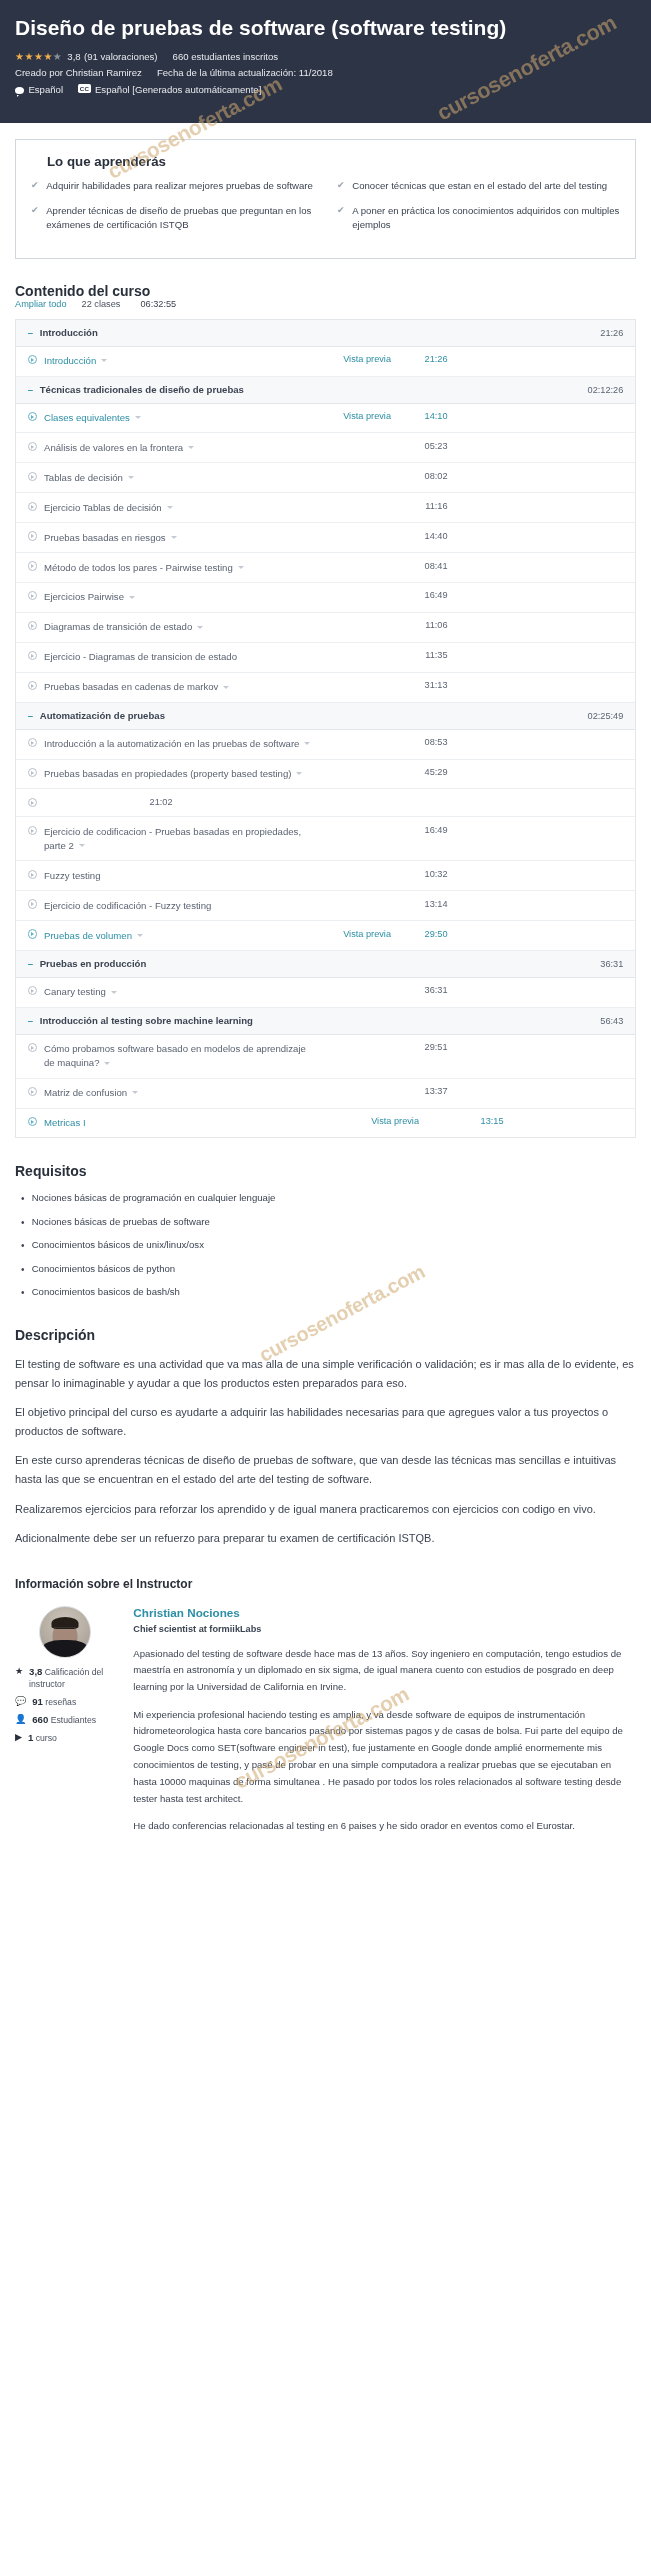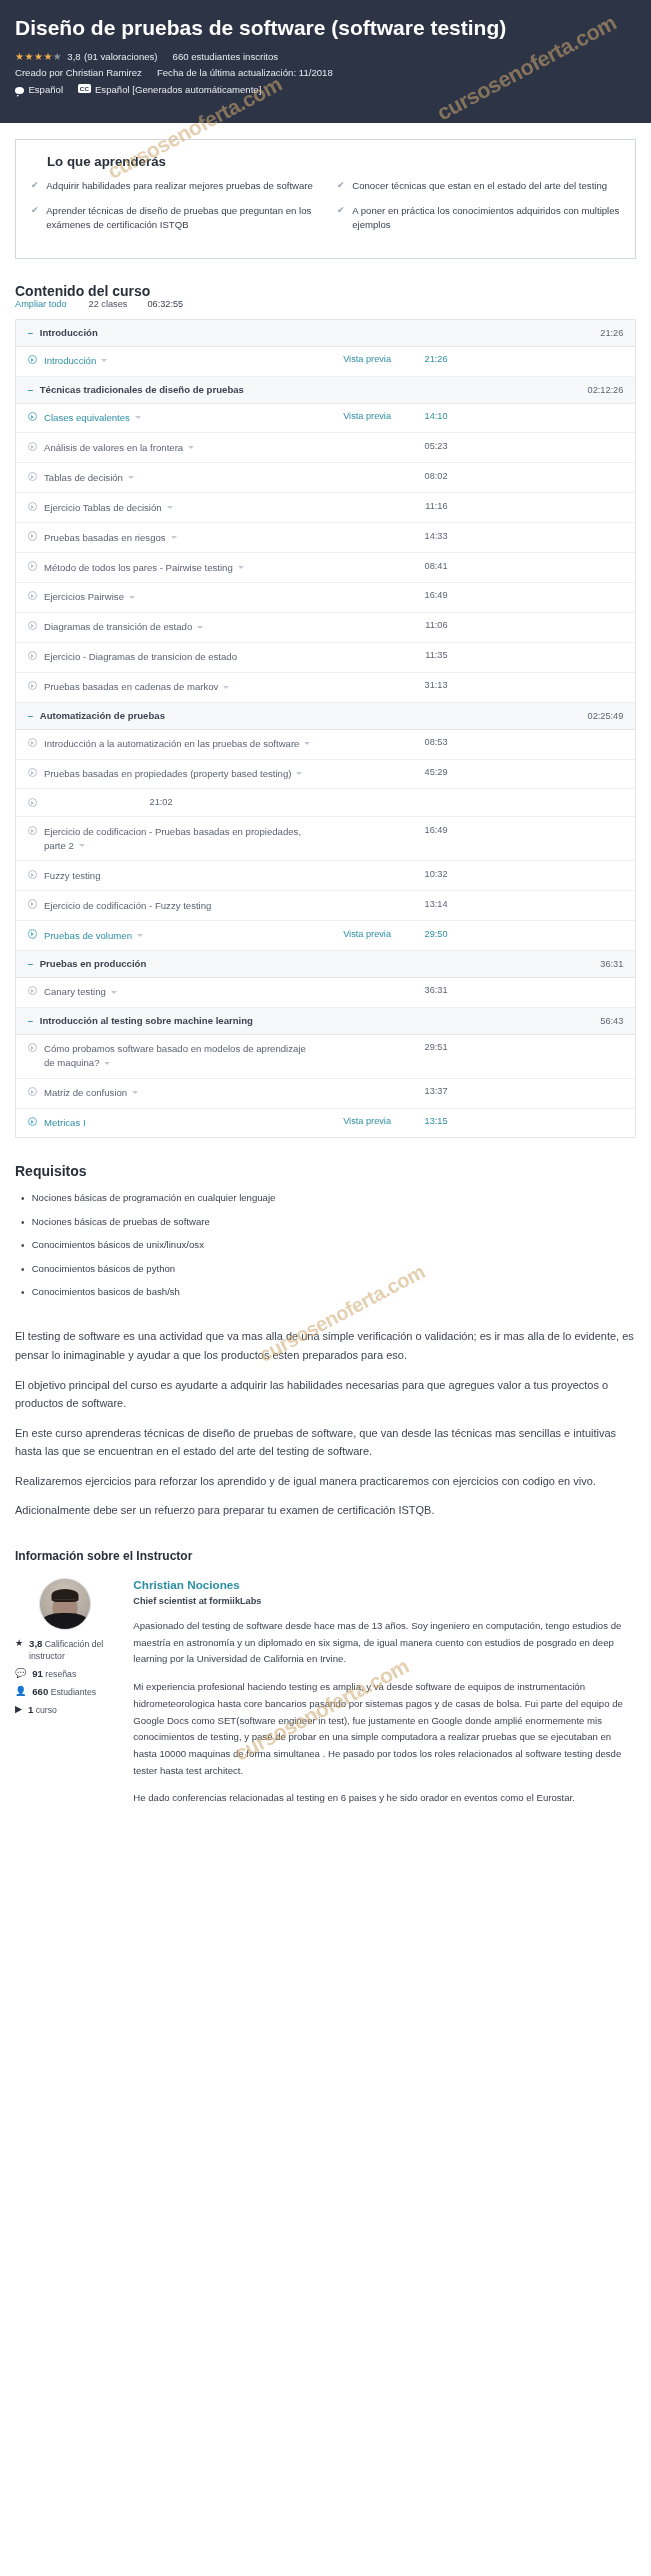--- a/index.html
+++ b/index.html
@@ -102,21 +102,21 @@
   .check { color:#9aa3ad; font-size:9.2px; line-height:1.5; flex:0 0 auto; }
 
   
   .curr-head {
     display:flex; align-items:baseline; justify-content:space-between;
     margin-bottom: 10px;
     flex-direction: column;
   }
   .curr-head h2 { font-size:14px; font-weight:bold; margin:0; }
   .curr-meta { font-size:9.2px; color:#4a5260; display:flex; align-items:baseline; }
-  .curr-meta .link { color:#2d8fa5; margin-right:22px; }
+  .curr-meta .link { color:#2d8fa5; margin-right:15px; }
   .curr-meta .classes { margin-right:20px; }
   .curr-meta .total { color:#3c4452; }
 
   .curr { border:0.8px solid #e3e7ea; }
   .sec-head {
     background:#f7f8fa;
     border-bottom:0.8px solid #e3e7ea;
     padding:7.5px 11.7px;
     display:flex; align-items:center; justify-content:space-between;
     font-size:9.6px; font-weight:bold; color:#3c4452;
@@ -128,21 +128,21 @@
 
   .lec {
     background:#fff;
     border-bottom:0.8px solid #eceff1;
     padding:7.5px 11.7px 7.5px 28px;
     display:flex; align-items:flex-start;
     font-size:9.6px; color:#5b6472;
     position:relative;
     min-height:28px;
   }
-  .lec:last-child { border-bottom:none; }
+  .lec:last-child { border-bottom:none;gap:28px; }
   .play {
     position:absolute; left:11.7px; top:8.3px;
     width:9.2px; height:9.2px; border-radius:50%;
     border:1.1px solid #b7bfc7;
     display:inline-block;
   }
   .play:after {
     content:""; position:absolute; left:2.8px; top:2px;
     border-left:3.3px solid #b7bfc7;
     border-top:2.5px solid transparent;
@@ -333,21 +333,21 @@
       <div class="lec">
         <span class="play"></span>
         <span class="lec-title">Ejercicio Tablas de decisión<span class="caret"></span></span>
         <span class="lec-preview-spacer"></span>
         <span class="lec-dur">11:16</span>
       </div>
       <div class="lec">
         <span class="play"></span>
         <span class="lec-title">Pruebas basadas en riesgos<span class="caret"></span></span>
         <span class="lec-preview-spacer"></span>
-        <span class="lec-dur">14:33</span>
+        <span class="lec-dur">14:40</span>
       </div>
       <div class="lec">
         <span class="play"></span>
         <span class="lec-title">Método de todos los pares - Pairwise testing<span class="caret"></span></span>
         <span class="lec-preview-spacer"></span>
         <span class="lec-dur">08:41</span>
       </div>
       <div class="lec">
         <span class="play"></span>
         <span class="lec-title">Ejercicios Pairwise<span class="caret"></span></span>
@@ -461,20 +461,21 @@
       <li>Nociones básicas de programación en cualquier lenguaje</li>
       <li>Nociones básicas de pruebas de software</li>
       <li>Conocimientos básicos de unix/linux/osx</li>
       <li>Conocimientos básicos de python</li>
       <li>Conocimientos basicos de bash/sh</li>
     </ul>
 </div>
 
 <div class="page desc" style="padding-top:18.3px; position:relative;">
   <div class="wm" style="left:250px; top:-6.7px; font-size:20px;">cursosenoferta.com</div>
+  <h2 class="section-title">Descripción</h2>
   <div id="description-body">
       <p>El testing de software es una actividad que va mas alla de una simple verificación o validación; es ir mas alla de lo evidente, es pensar lo inimaginable y ayudar a que los productos esten preparados para eso.</p>
       <p>El objetivo principal del curso es ayudarte a adquirir las habilidades necesarias para que agregues valor a tus proyectos o productos de software.</p>
       <p>En este curso aprenderas técnicas de diseño de pruebas de software, que van desde las técnicas mas sencillas e intuitivas hasta las que se encuentran en el estado del arte del testing de software.</p>
       <p>Realizaremos ejercicios para reforzar los aprendido y de igual manera practicaremos con ejercicios con codigo en vivo.</p>
       <p>Adicionalmente debe ser un refuerzo para preparar tu examen de certificación ISTQB.</p>
     </div>
 </div>
 
 <div class="instructor-sec">

